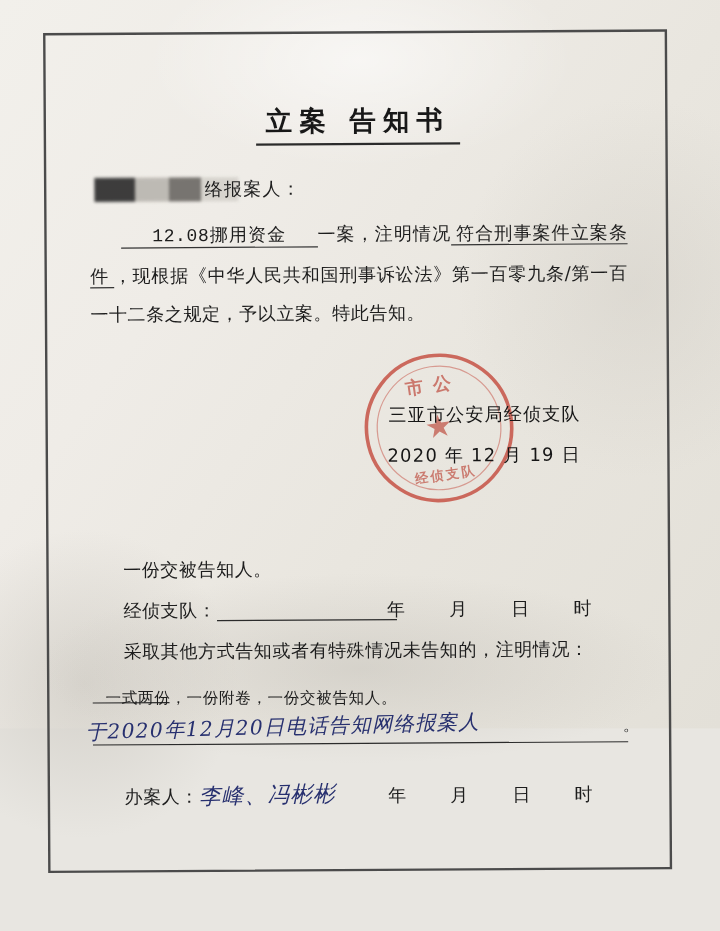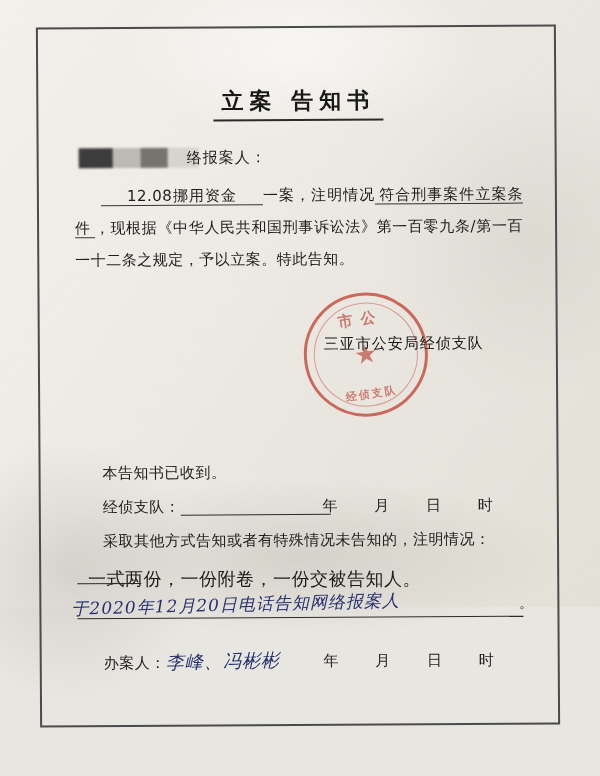--- a/index.html
+++ b/index.html
@@ -88,38 +88,38 @@
     left: 0;
     top: 0px;
     width: 120px;
     height: 20px;
     background: linear-gradient(90deg,#2e2e2e 0 28%, #b9b6b0 28% 52%, #6d6a66 52% 74%, #d5d2cc 74% 100%);
     filter: blur(1.2px);
     opacity: .92;
   }
   .addressee-text {
     position: absolute;
-    left: 108px;
+    left: 92px;
     top: 1px;
     font-size: 15px;
     color: #1d1d1d;
     letter-spacing: 1px;
   }
 
   
   .body-para {
     font-size: 15px;
     line-height: 32px;
     text-align: justify;
     letter-spacing: 0.5px;
     margin-top: 2px;
   }
   .body-para .indent { display: inline-block; width: 26px; }
   .ul { border-bottom: 1px solid #333; padding: 0 4px; }
-  .ul-long { border-bottom: 1px solid #333; padding: 0 26px; }
+  .ul-long { border-bottom: 1px solid #333; padding: 0 26px; font-family: Liberation Mono, monospace; }
 
   
   .stamp-area {
     position: relative;
     height: 140px;
     margin-top: 14px;
   }
   .unit-lines {
     position: absolute;
     right: 40px;
@@ -234,21 +234,21 @@
     letter-spacing: 1px;
     color: #27306f;
     transform: rotate(-1deg);
     display: inline-block;
   }
 
   .footer-note {
     position: absolute;
     left: 88px;
     bottom: 16px;
-    font-size: 18px;
+    font-size: 13px;
     letter-spacing: .5px;
     color: #1c1c1c;
   }
 </style>
 </head>
 <body>
 
 <div id="page">
   <div class="shade s3"></div>
   <div class="shade s2"></div>
@@ -273,27 +273,28 @@
 
       <div class="stamp-area">
         <div class="seal">
           <div class="seal-inner"></div>
           <div class="arc-top">市公</div>
           <div class="star">★</div>
           <div class="arc-bottom">经侦支队</div>
         </div>
         <div class="unit-lines">
           <div>三亚市公安局经侦支队</div>
+          <div>2020 年 12 月 19 日</div>
         </div>
       </div>
 
       <div class="receipt">
 
         <div class="r-line">
-          <span class="r-indent"></span><span>本告知书已收到。</span>
+          <span class="r-indent"></span><span>一份交被告知人。</span>
         </div>
 
         <div class="r-line">
           <span class="r-indent"></span><span>经侦支队：</span><span class="fill-rule" style="width:150px"></span>
           <span class="dateslots">年  月  日  时</span>
         </div>
 
         <div class="r-line">
           <span class="r-indent"></span><span>采取其他方式告知或者有特殊情况未告知的，注明情况：</span><span class="fill-rule" style="width:64px"></span>
         </div>

